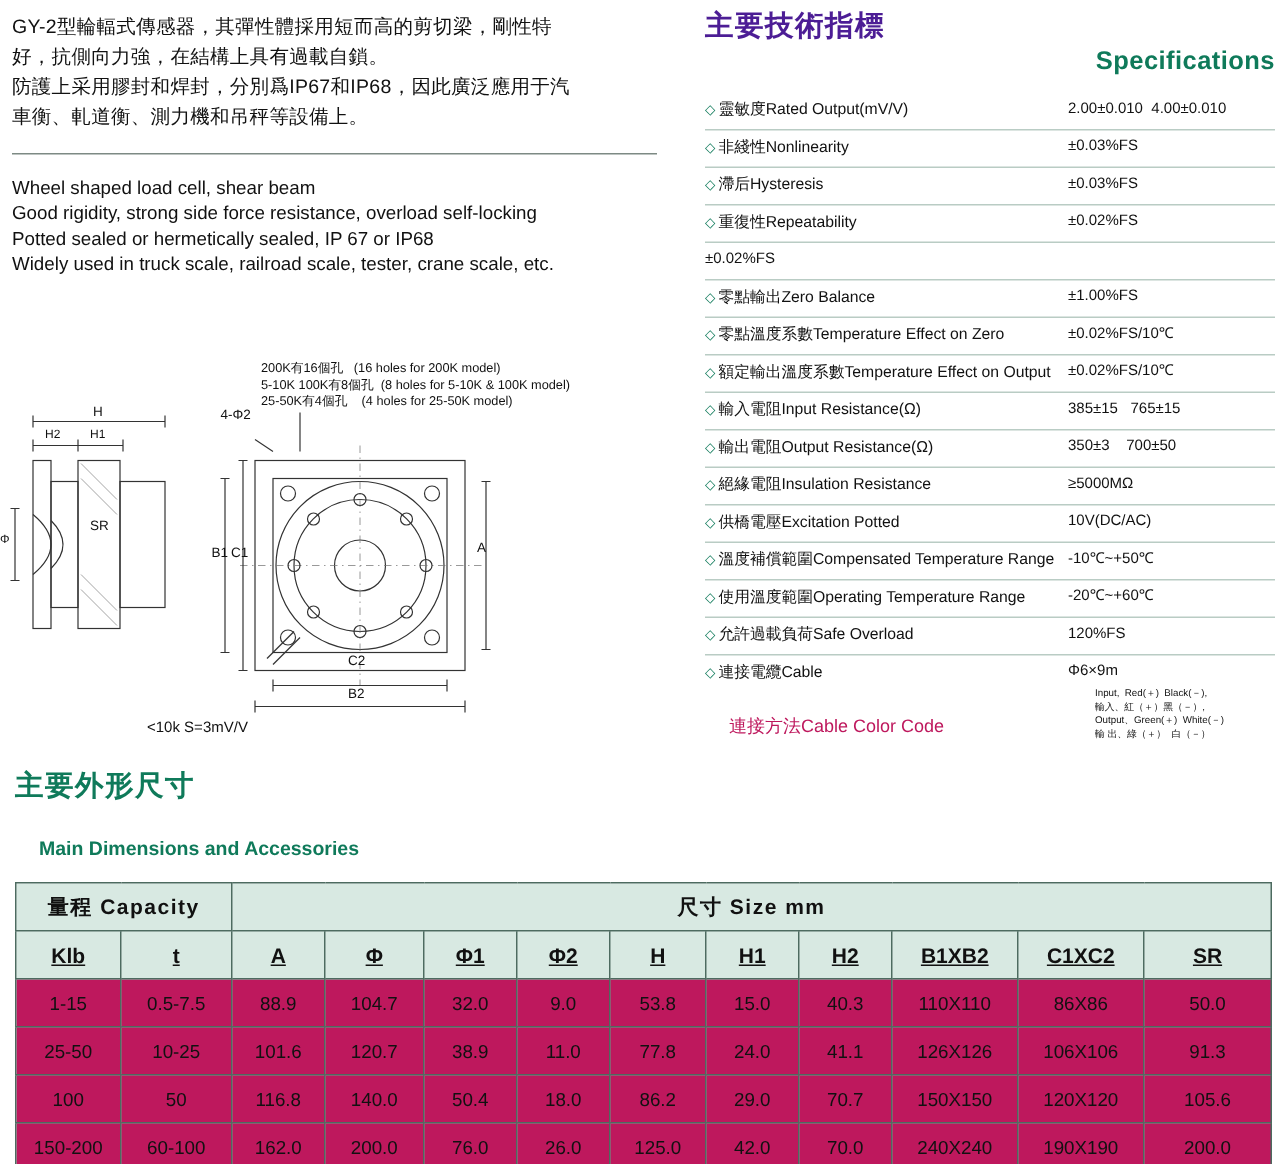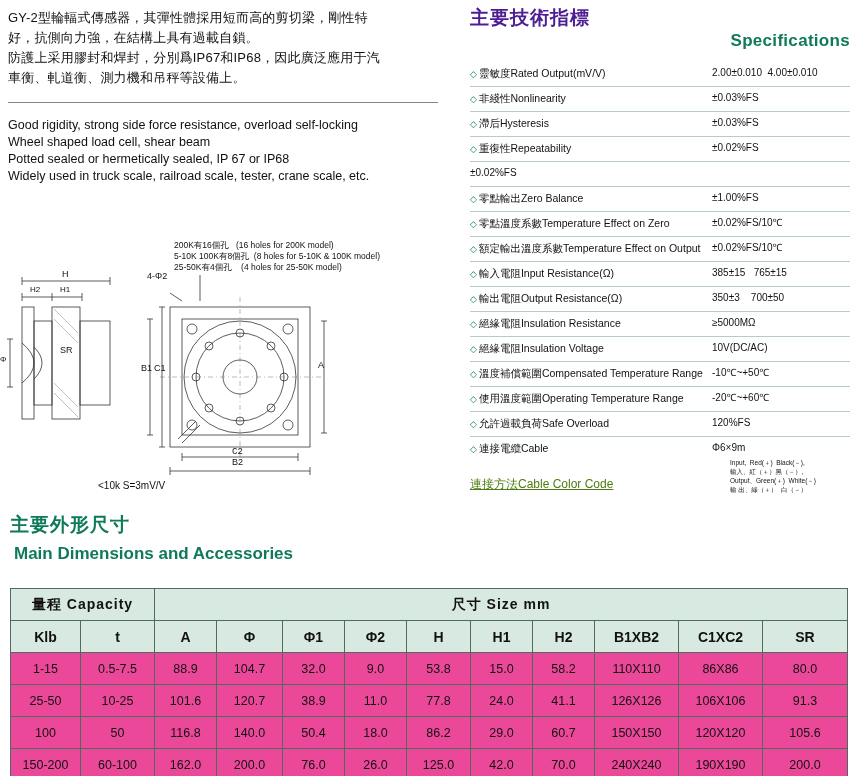--- a/index.html
+++ b/index.html
@@ -132,47 +132,46 @@
     right: 0px;
     top: 452px;
     width: 120px;
     font-size: 6.5px;
     line-height: 9px;
     color: #111;
     white-space: pre;
   }
   .cable-title {
     position: absolute;
-    left: 0px;
+    left: 16px;
     top: 470px;
     font-size: 12px;
-    color: #4d7c0f;
-    text-decoration: underline;
+    color: #be185d;
   }
 
   
   .dims-head {
     position: absolute;
     left: 10px;
     top: 512px;
     width: 500px;
   }
   .dims-cn {
     font-size: 19px;
     font-weight: bold;
     color: #0f7a5a;
     margin: 0;
     line-height: 26px;
     letter-spacing: 1px;
   }
   .dims-en {
-    font-size: 17px;
+    font-size: 13px;
     font-weight: bold;
     color: #0f7a5a;
-    margin: 4px;
+    margin: 16px;
     line-height: 24px;
   }
 
   
   .tbl-wrap {
     position: absolute;
     left: 10px;
     top: 588px;
     width: 837px;
   }
@@ -194,41 +193,42 @@
     background: #d8e9e2;
     font-size: 14px;
     font-weight: bold;
     height: 31px;
   }
   table.dimtable tr.hdr2 td {
     background: #d8e9e2;
     font-size: 14px;
     font-weight: bold;
     height: 31px;
+    text-decoration: underline;
   }
   table.dimtable tr.data td {
-    background: #ec4899;
+    background: #be185d;
     height: 31px;
   }
   .cap-cn { letter-spacing: 1px; }
 </style>
 </head>
 <body>
 
 <div class="page">
 
   <div class="left-desc">
     <div class="cn-line">GY-2型輪輻式傳感器，其彈性體採用短而高的剪切梁，剛性特</div>
     <div class="cn-line">好，抗側向力強，在結構上具有過載自鎖。</div>
     <div class="cn-line">防護上采用膠封和焊封，分別爲IP67和IP68，因此廣泛應用于汽</div>
     <div class="cn-line">車衡、軋道衡、測力機和吊秤等設備上。</div>
     <div class="rule"></div>
     <div class="en-block">
+      <div class="en-line">Wheel shaped load cell, shear beam</div>
       <div class="en-line">Good rigidity, strong side force resistance, overload self-locking</div>
-      <div class="en-line">Wheel shaped load cell, shear beam</div>
       <div class="en-line">Potted sealed or hermetically sealed, IP 67 or IP68</div>
       <div class="en-line">Widely used in truck scale, railroad scale, tester, crane scale, etc.</div>
     </div>
   </div>
 
   <div class="drawing">
 
     <div class="note" style="left:174px; top:5px;">200K有16個孔   (16 holes for 200K model)</div>
     <div class="note" style="left:174px; top:16px;">5-10K 100K有8個孔  (8 holes for 5-10K &amp; 100K model)</div>
     <div class="note" style="left:174px; top:27px;">25-50K有4個孔    (4 holes for 25-50K model)</div>
@@ -320,21 +320,21 @@
 
     <div class="dlabel" style="left:62px; top:34px;">H</div>
     <div class="dlabel small" style="left:30px; top:50px;">H2</div>
     <div class="dlabel small" style="left:60px; top:50px;">H1</div>
     <div class="dlabel" style="left:60px; top:110px;">SR</div>
     <div class="dlabel small" style="left:0px; top:120px;">Φ</div>
     <div class="dlabel" style="left:147px; top:36px;">4-Φ2</div>
     <div class="dlabel" style="left:141px; top:128px;">B1</div>
     <div class="dlabel" style="left:154px; top:128px;">C1</div>
     <div class="dlabel" style="left:318px; top:125px;">A</div>
-    <div class="dlabel" style="left:232px; top:212px;font-family:Liberation Mono, monospace;">C2</div>
+    <div class="dlabel" style="left:232px; top:200px;">C2</div>
     <div class="dlabel" style="left:232px; top:222px;">B2</div>
     <div class="dlabel" style="left:98px; top:245px; font-size:10px;">&lt;10k  S=3mV/V</div>
   </div>
 
   <div class="spec">
     <div class="spec-title-cn">主要技術指標</div>
     <div class="spec-title-en">Specifications</div>
 
     <div class="spec-row">
       <div class="spec-name"><span class="diamond">◇</span><span>靈敏度Rated Output(mV/V)</span></div>
@@ -373,21 +373,21 @@
     </div>
     <div class="spec-row">
       <div class="spec-name"><span class="diamond">◇</span><span>輸出電阻Output Resistance(Ω)</span></div>
       <div class="spec-val">350±3    700±50</div>
     </div>
     <div class="spec-row">
       <div class="spec-name"><span class="diamond">◇</span><span>絕緣電阻Insulation Resistance</span></div>
       <div class="spec-val">≥5000MΩ</div>
     </div>
     <div class="spec-row">
-      <div class="spec-name"><span class="diamond">◇</span><span>絕緣電阻Insulation Voltage</span></div>
+      <div class="spec-name"><span class="diamond">◇</span><span>供橋電壓Excitation Potted</span></div>
       <div class="spec-val">10V(DC/AC)</div>
     </div>
     <div class="spec-row">
       <div class="spec-name"><span class="diamond">◇</span><span>溫度補償範圍Compensated Temperature Range</span></div>
       <div class="spec-val">-10℃~+50℃</div>
     </div>
     <div class="spec-row">
       <div class="spec-name"><span class="diamond">◇</span><span>使用溫度範圍Operating Temperature Range</span></div>
       <div class="spec-val">-20℃~+60℃</div>
     </div>
@@ -449,24 +449,24 @@
       </tr>
       <tr class="data">
         <td>1-15</td>
         <td>0.5-7.5</td>
         <td>88.9</td>
         <td>104.7</td>
         <td>32.0</td>
         <td>9.0</td>
         <td>53.8</td>
         <td>15.0</td>
-        <td>58.2</td>
+        <td>40.3</td>
         <td>110X110</td>
         <td>86X86</td>
-        <td>80.0</td>
+        <td>50.0</td>
       </tr>
       <tr class="data">
         <td>25-50</td>
         <td>10-25</td>
         <td>101.6</td>
         <td>120.7</td>
         <td>38.9</td>
         <td>11.0</td>
         <td>77.8</td>
         <td>24.0</td>
@@ -477,21 +477,21 @@
       </tr>
       <tr class="data">
         <td>100</td>
         <td>50</td>
         <td>116.8</td>
         <td>140.0</td>
         <td>50.4</td>
         <td>18.0</td>
         <td>86.2</td>
         <td>29.0</td>
-        <td>60.7</td>
+        <td>70.7</td>
         <td>150X150</td>
         <td>120X120</td>
         <td>105.6</td>
       </tr>
       <tr class="data">
         <td>150-200</td>
         <td>60-100</td>
         <td>162.0</td>
         <td>200.0</td>
         <td>76.0</td>

